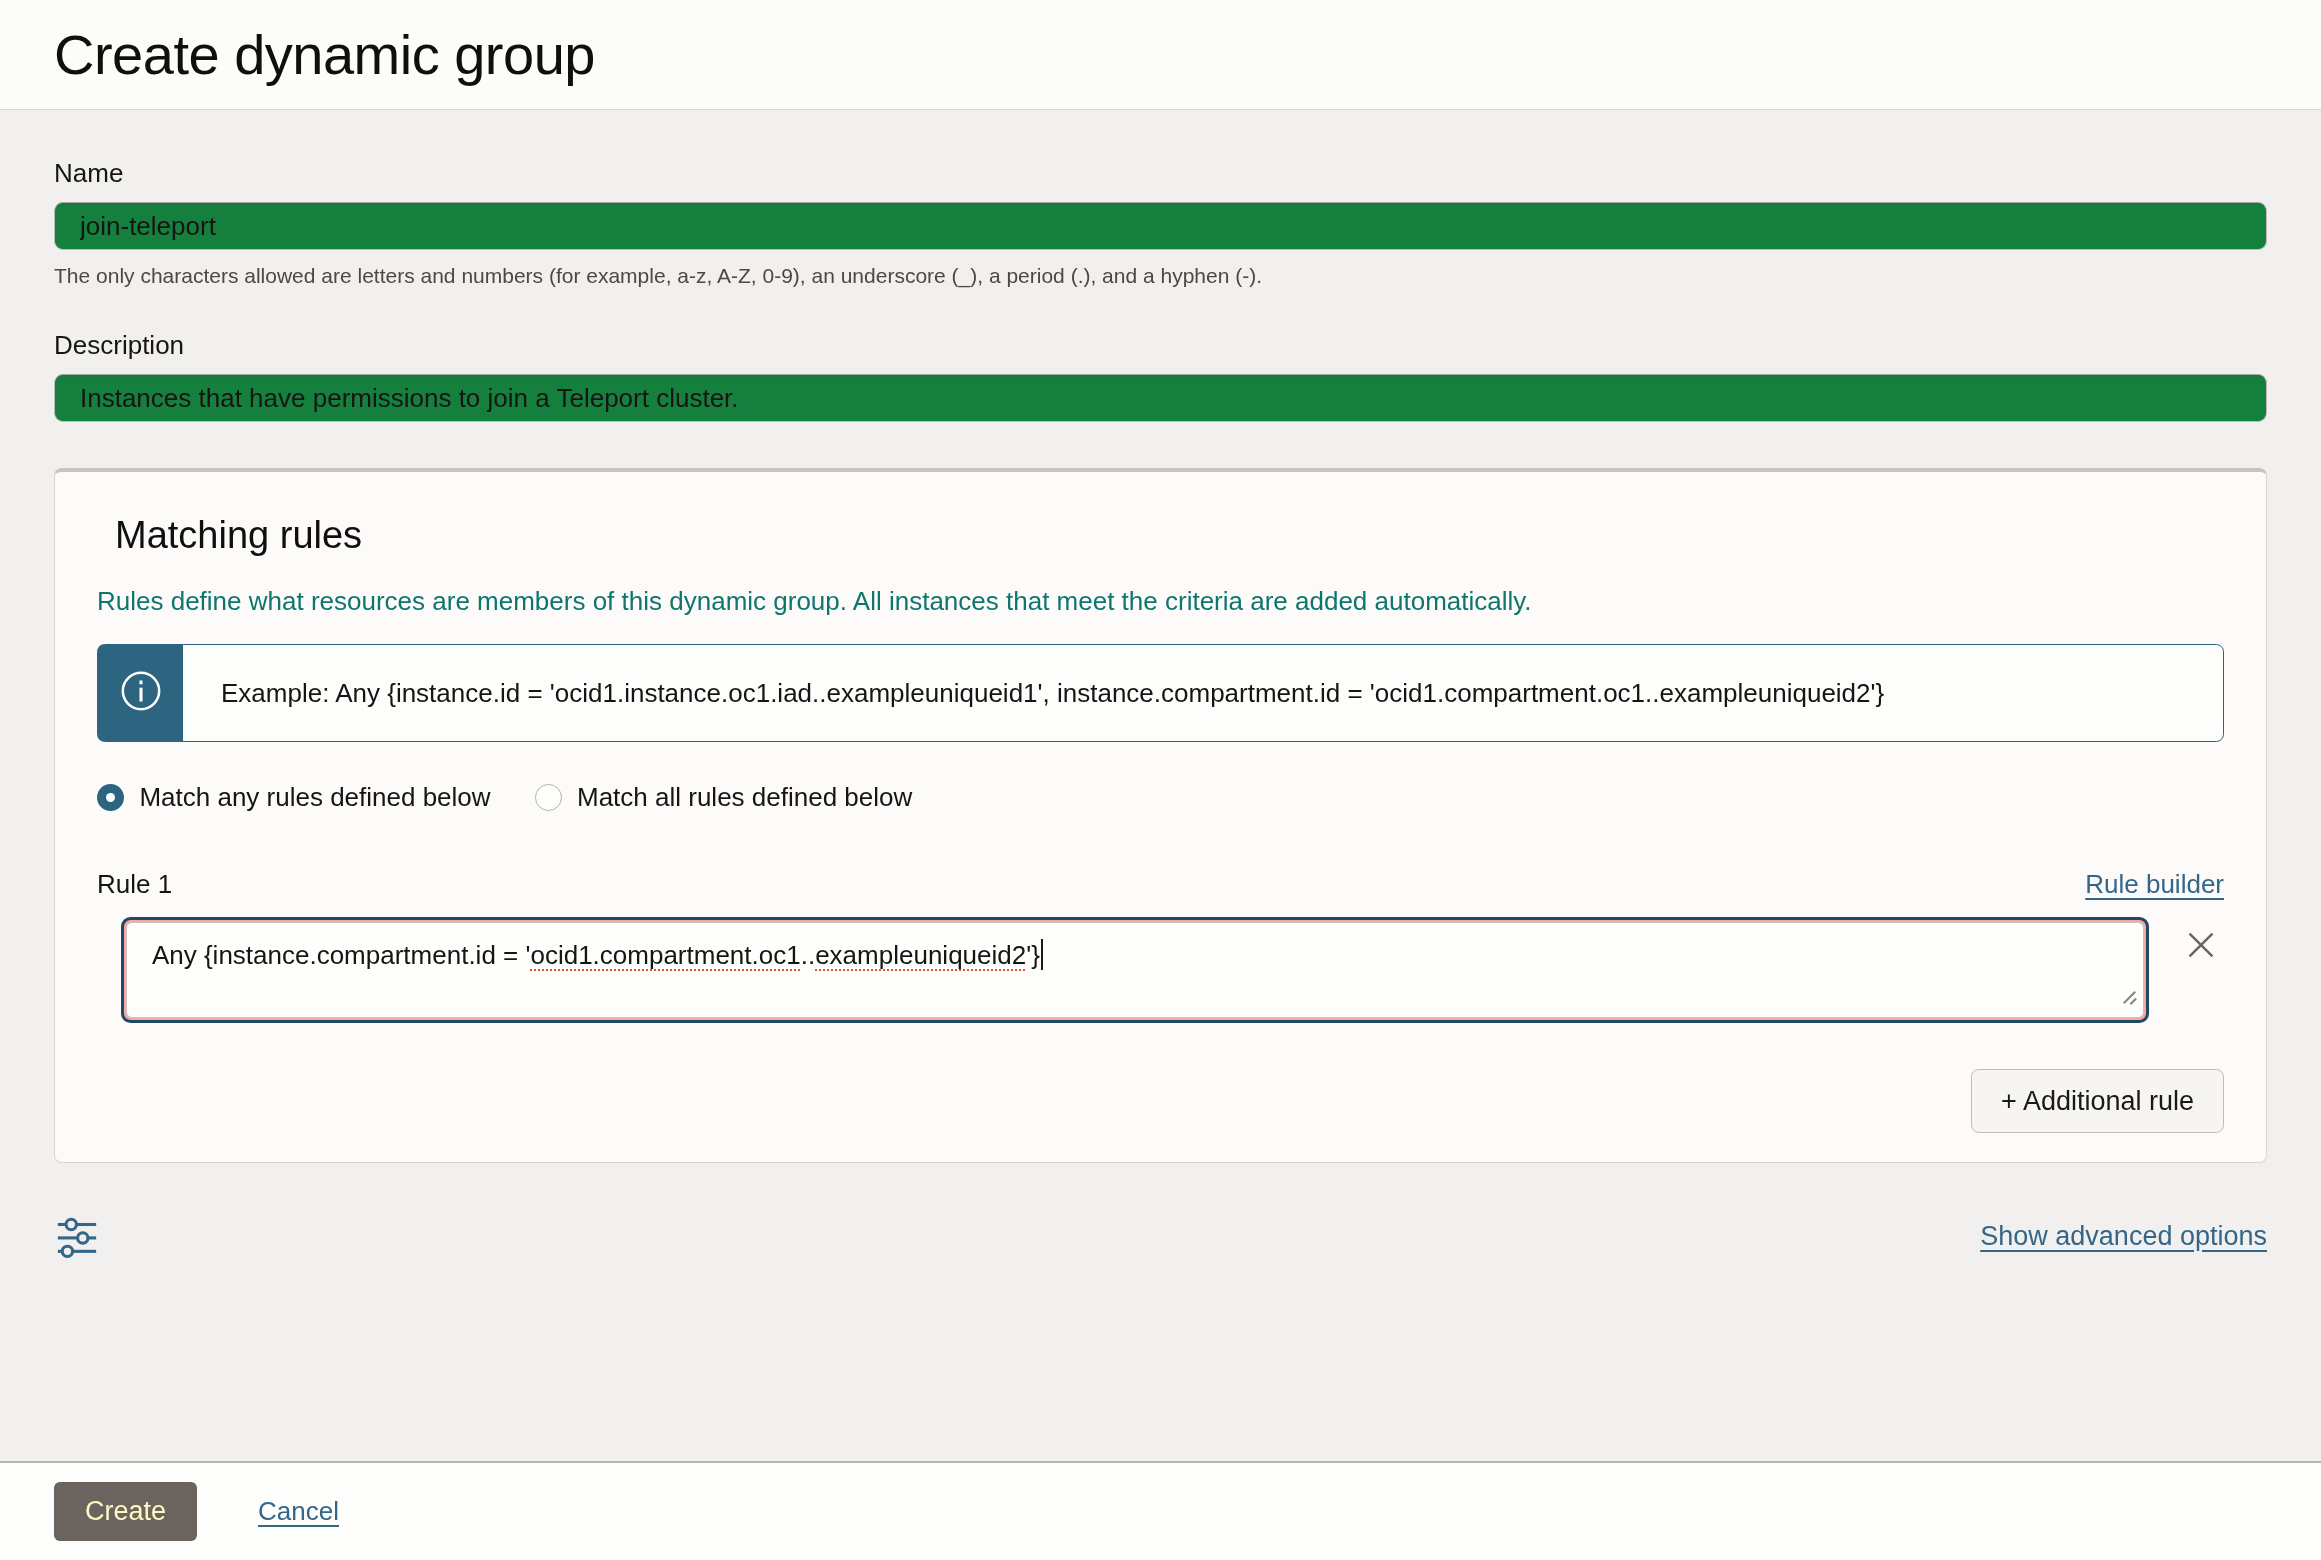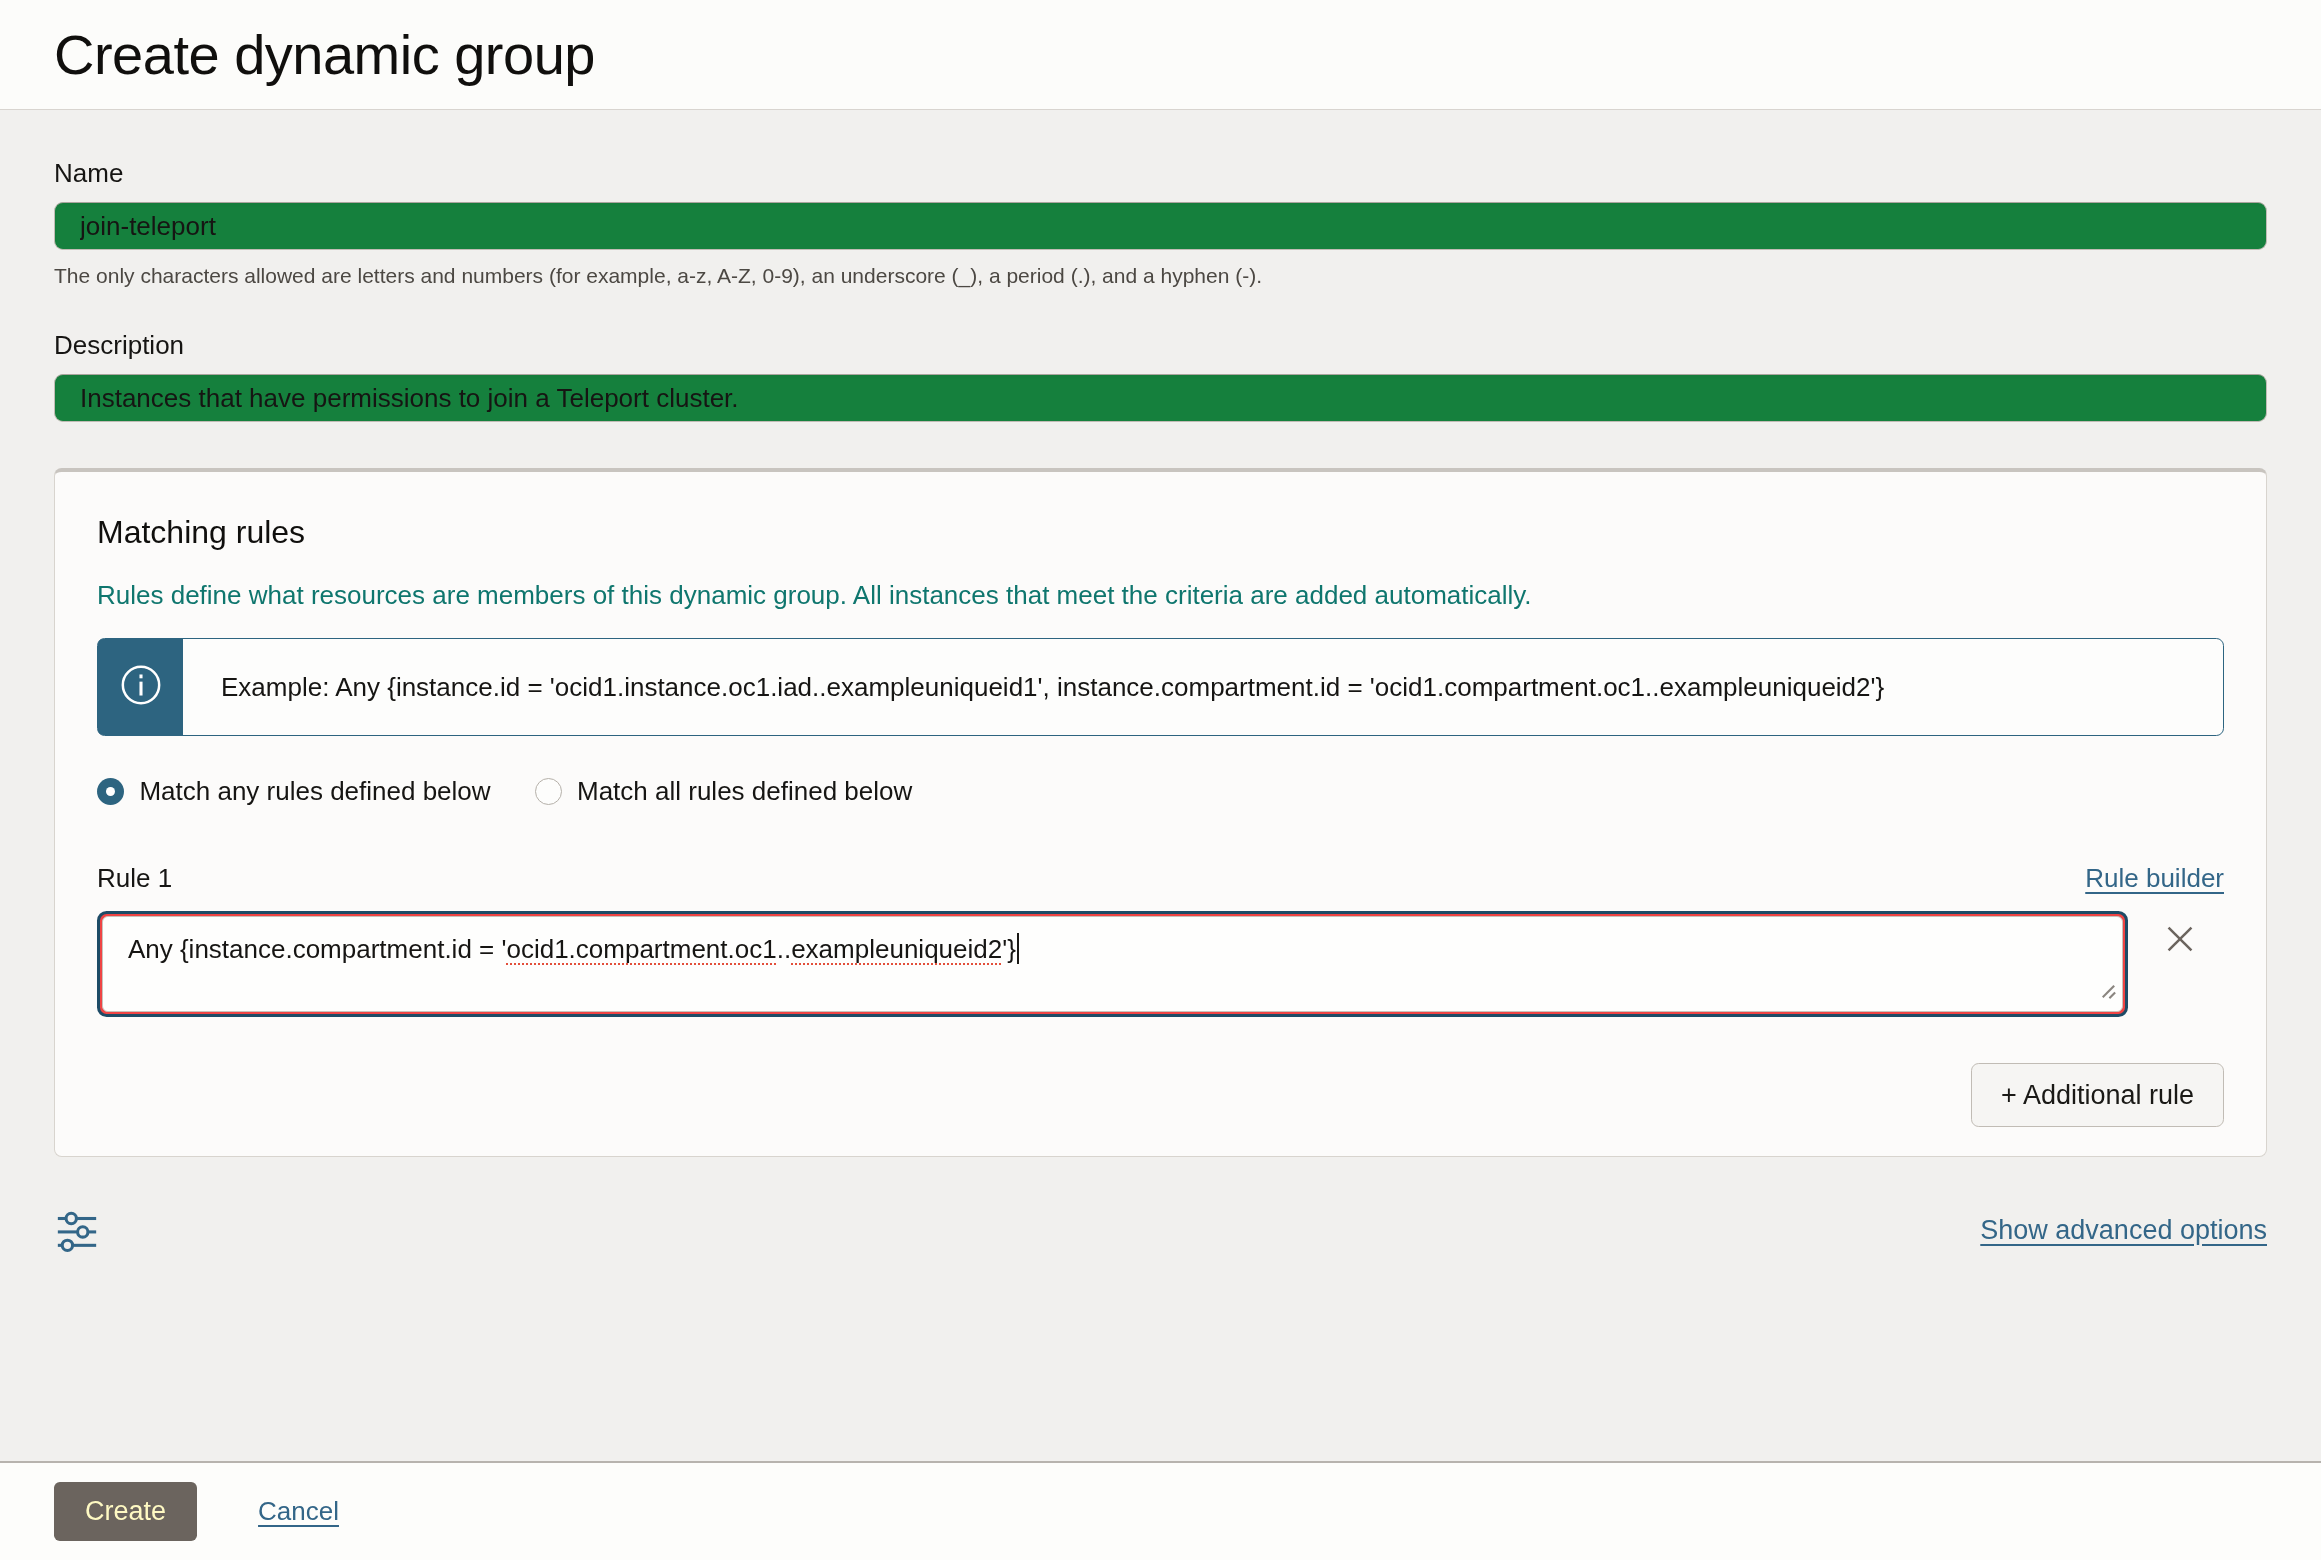--- a/index.html
+++ b/index.html
@@ -66,23 +66,24 @@
   
   .card {
     margin-top: 46px;
     background: #fcfbfa;
     border: 1px solid #d8d4ce;
     border-top: 4.8px solid #c8c4bf;
     border-radius: 7.7px;
     padding: 42px 42px 29px 42px;
   }
   .card-title {
-    font-size: 32px;
+    font-size: 38px;
     font-weight: 500;
     color: #100f0d;
+    margin-left: 18px;
   }
   .card-desc {
     margin-top: 29px;
     font-size: 26px;
     color: #0f766e;
   }
 
   .infobox {
     margin-top: 27px;
     display: flex;
@@ -157,22 +158,23 @@
   .rule-editor-row {
     margin-top: 17.3px;
     display: flex;
     align-items: flex-start;
   }
   .rule-editor {
     flex: 1 1 auto;
     border: 3.8px solid #1d4b66;
     border-radius: 9.6px;
     padding: 1.9px;
-    background: #ef4444;
+    background: #fca5a5;
     max-width: calc(100% - 96px);
+    margin-left: 24px;
   }
   .rule-editor-inner {
     position: relative;
     background: #fefefd;
     border: 1px solid #c7c3bd;
     border-radius: 5.8px;
     height: 96px;
     padding: 15.4px 25px;
     font-size: 26px;
     color: #161513;

